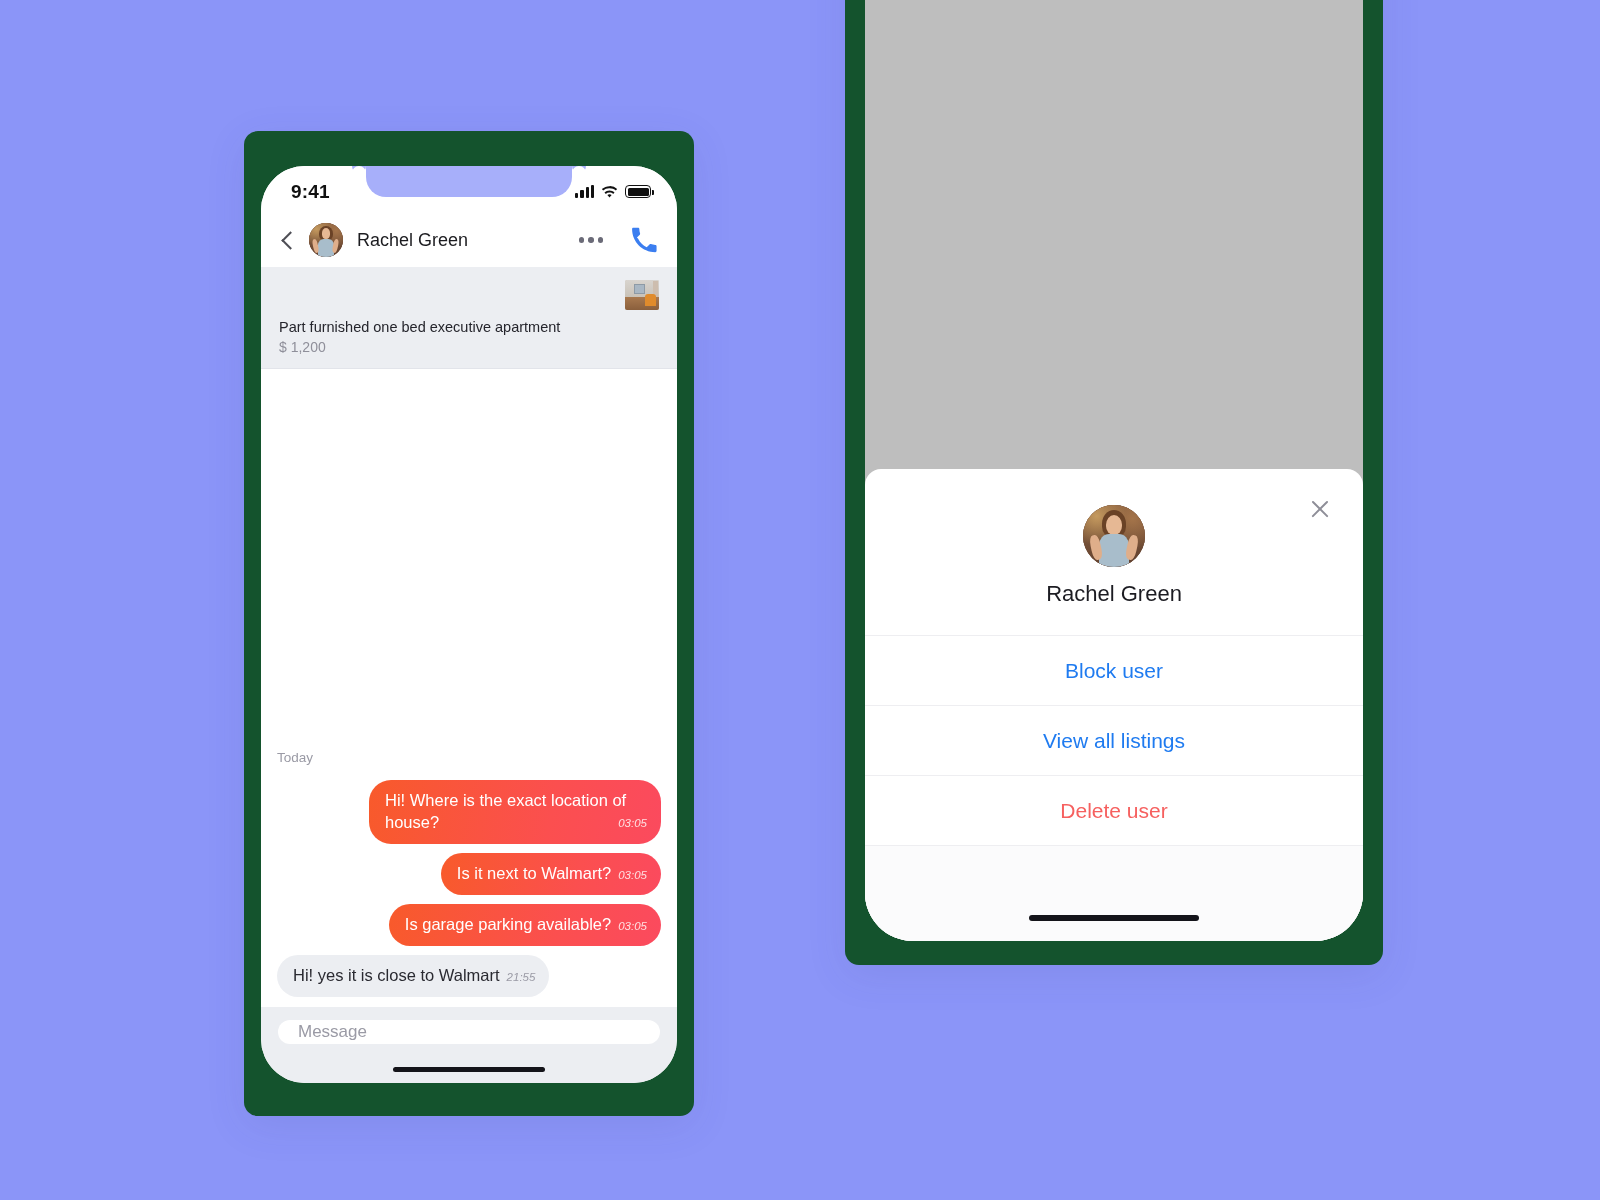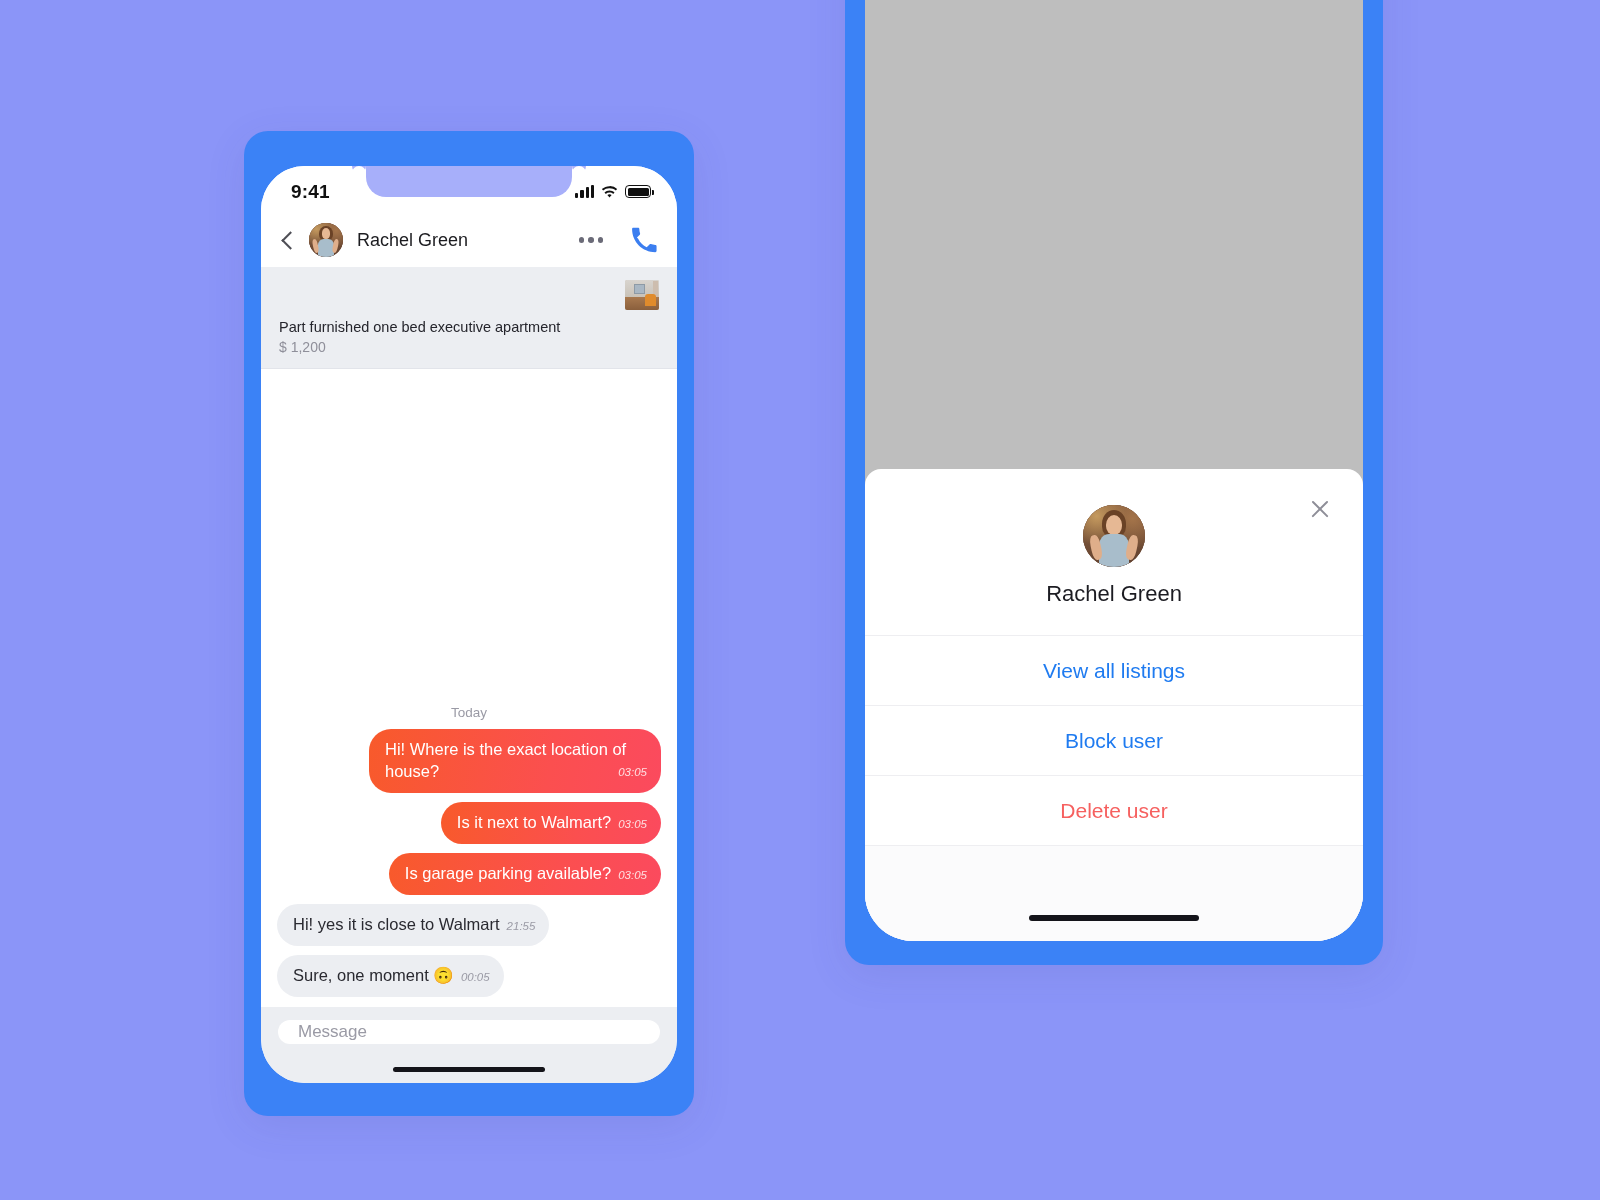--- a/index.html
+++ b/index.html
@@ -9,22 +9,22 @@
     height: 1200px;
     overflow: hidden;
     background: #8b95f8;
     font-family: "Liberation Sans", sans-serif;
     position: relative;
   }
 
   
   .phone-frame {
     position: absolute;
-    background: #3b82f6;
-    border-radius: 24px;
+    background: #14532d;
+    border-radius: 14px;
     box-shadow: 0 10px 40px rgba(60, 60, 140, 0.10);
   }
   .phone-screen {
     position: absolute;
     background: #ffffff;
     overflow: hidden;
   }
 
   
   #phone-left { left: 244px; top: 131px; width: 450px; height: 985px; }
@@ -176,23 +176,24 @@
     flex: 1 1 auto;
     background: #fff;
     padding: 0 16px 10px 16px;
     display: flex;
     flex-direction: column;
     justify-content: flex-end;
     gap: 9px;
     overflow: hidden;
   }
   .day-sep {
-    text-align: center;
+    text-align: left;
     font-size: 13.5px;
     color: #9a9aa5;
+    margin-bottom: 6px;
   }
   .row { display: flex; }
   .row.out { justify-content: flex-end; }
   .row.in  { justify-content: flex-start; }
 
   .bubble {
     max-width: 292px;
     border-radius: 22px;
     padding: 10px 14px 10px 16px;
     font-size: 16.5px;
@@ -470,25 +471,20 @@
       </div>
 
       <div class="row in">
         <div class="bubble in">
           <span class="txt">Hi! yes it is close to Walmart</span><span class="stamp">21:55</span>
         </div>
       </div>
 
 
 
-      <div class="row in">
-        <div class="bubble in">
-          <span class="txt">Sure, one moment 🙃</span><span class="stamp">00:05</span>
-        </div>
-      </div>
     </div>
 
     <div class="composer">
       <input class="msg-input" type="text" placeholder="Message" style="">
     </div>
     <div class="home-bar-wrap">
       <div class="home-bar"></div>
     </div>
 
   </div>
@@ -535,22 +531,22 @@
               <span class="hair"></span>
               <span class="face"></span>
               <span class="body"></span>
               <span class="arm-l"></span>
               <span class="arm-r"></span>
             </span>
         </div>
         <div class="sheet-name">Rachel Green</div>
       </div>
 
+      <div class="sheet-item primary">Block user</div>
       <div class="sheet-item primary">View all listings</div>
-      <div class="sheet-item primary">Block user</div>
       <div class="sheet-item danger">Delete user</div>
 
       <div class="sheet-foot">
         <div class="home-bar"></div>
       </div>
     </div>
 
   </div>
 </div>
 

